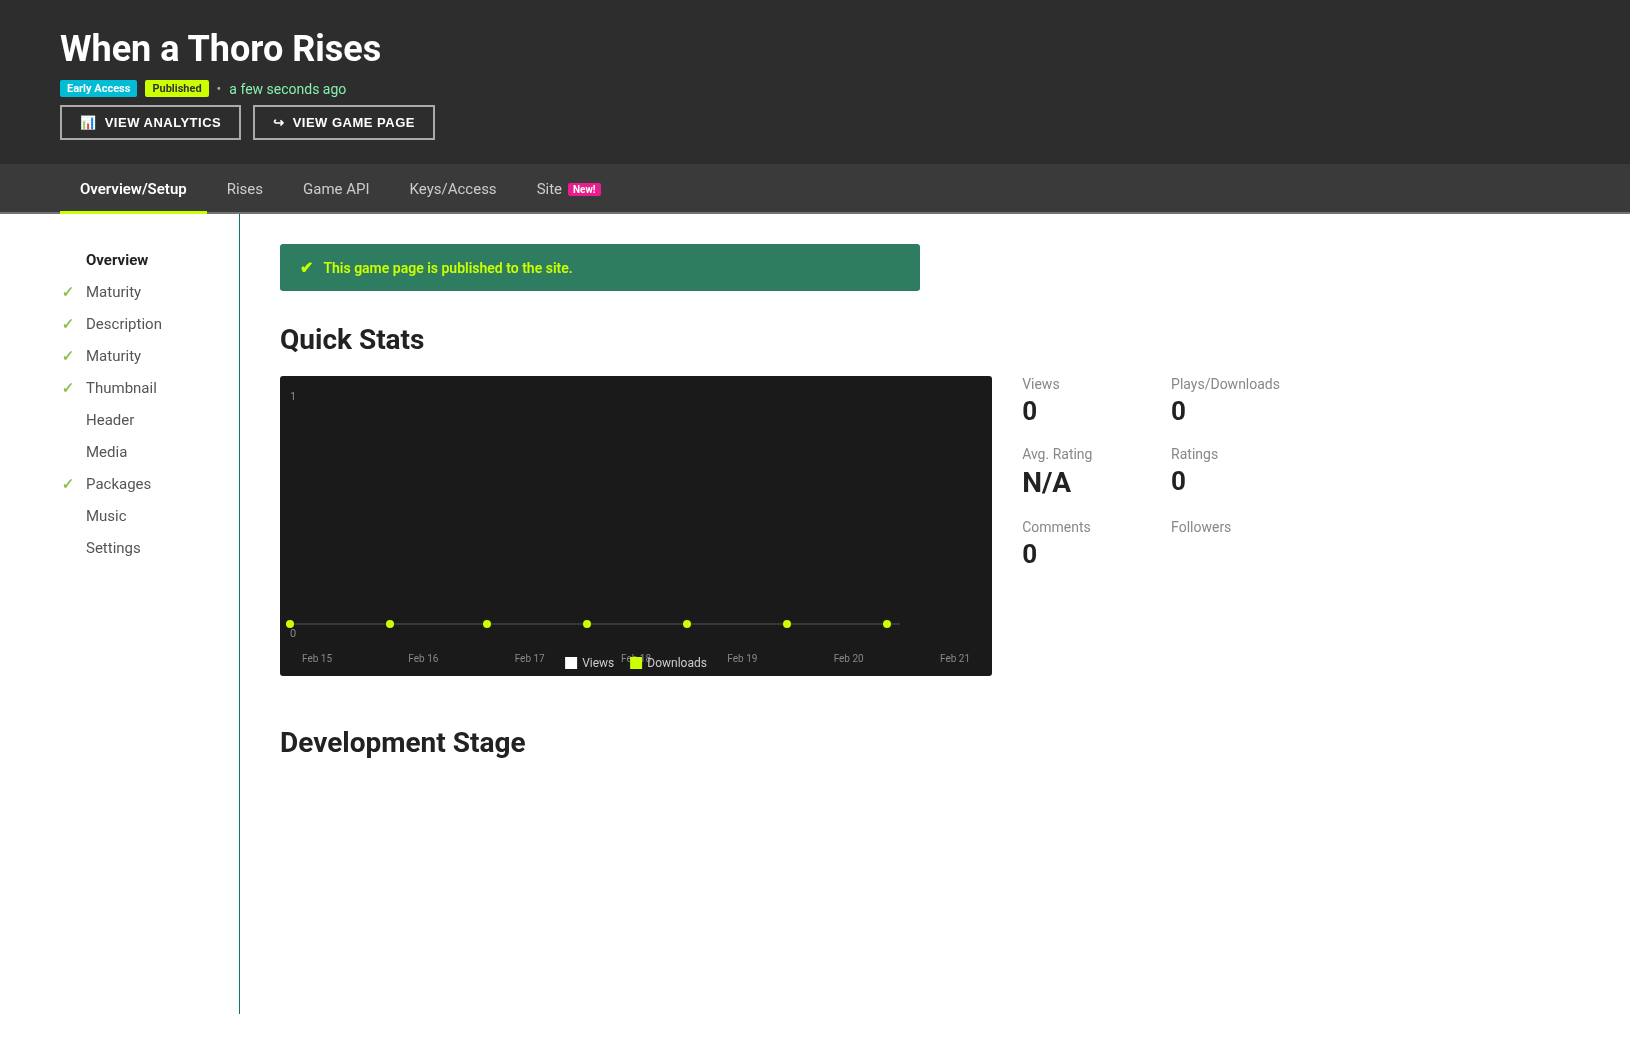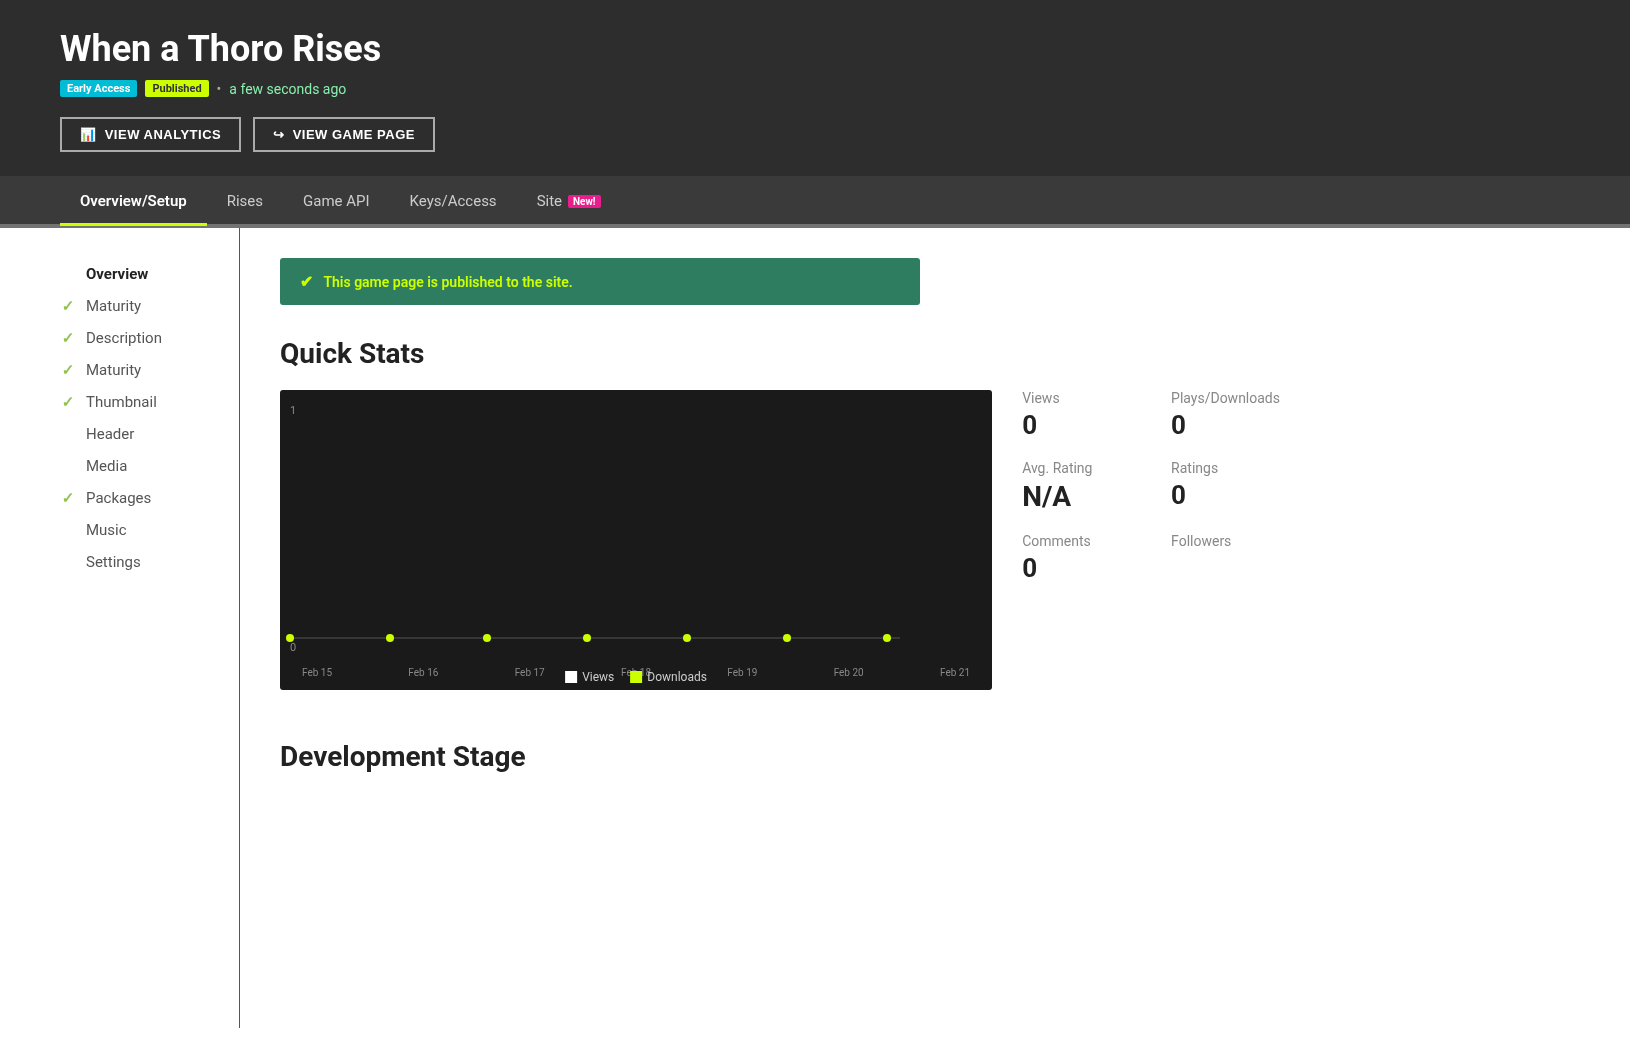--- a/index.html
+++ b/index.html
@@ -13,21 +13,21 @@
     .game-title {
       color: #fff;
       font-size: 36px;
       font-weight: 700;
       margin-bottom: 10px;
     }
     .title-meta {
       display: flex;
       align-items: center;
       gap: 8px;
-      margin-bottom: 20px;
+      margin-bottom: 8px;
     }
     .badge-early-access {
       background: #00bcd4;
       color: #fff;
       font-size: 11px;
       font-weight: 700;
       padding: 2px 7px;
       border-radius: 2px;
     }
     .badge-published {
@@ -63,21 +63,21 @@
       gap: 8px;
       letter-spacing: 0.5px;
     }
 
     
     .nav-tabs-bar {
       background: #3a3a3a;
       padding: 0 60px;
       display: flex;
       gap: 0;
-      border-bottom: 4px solid #737373;
+      border-bottom: 2px solid #737373;
     }
     .nav-tab {
       color: #ccc;
       font-size: 15px;
       padding: 16px 20px 14px 20px;
       cursor: pointer;
       text-decoration: none;
       display: flex;
       align-items: center;
       gap: 4px;

